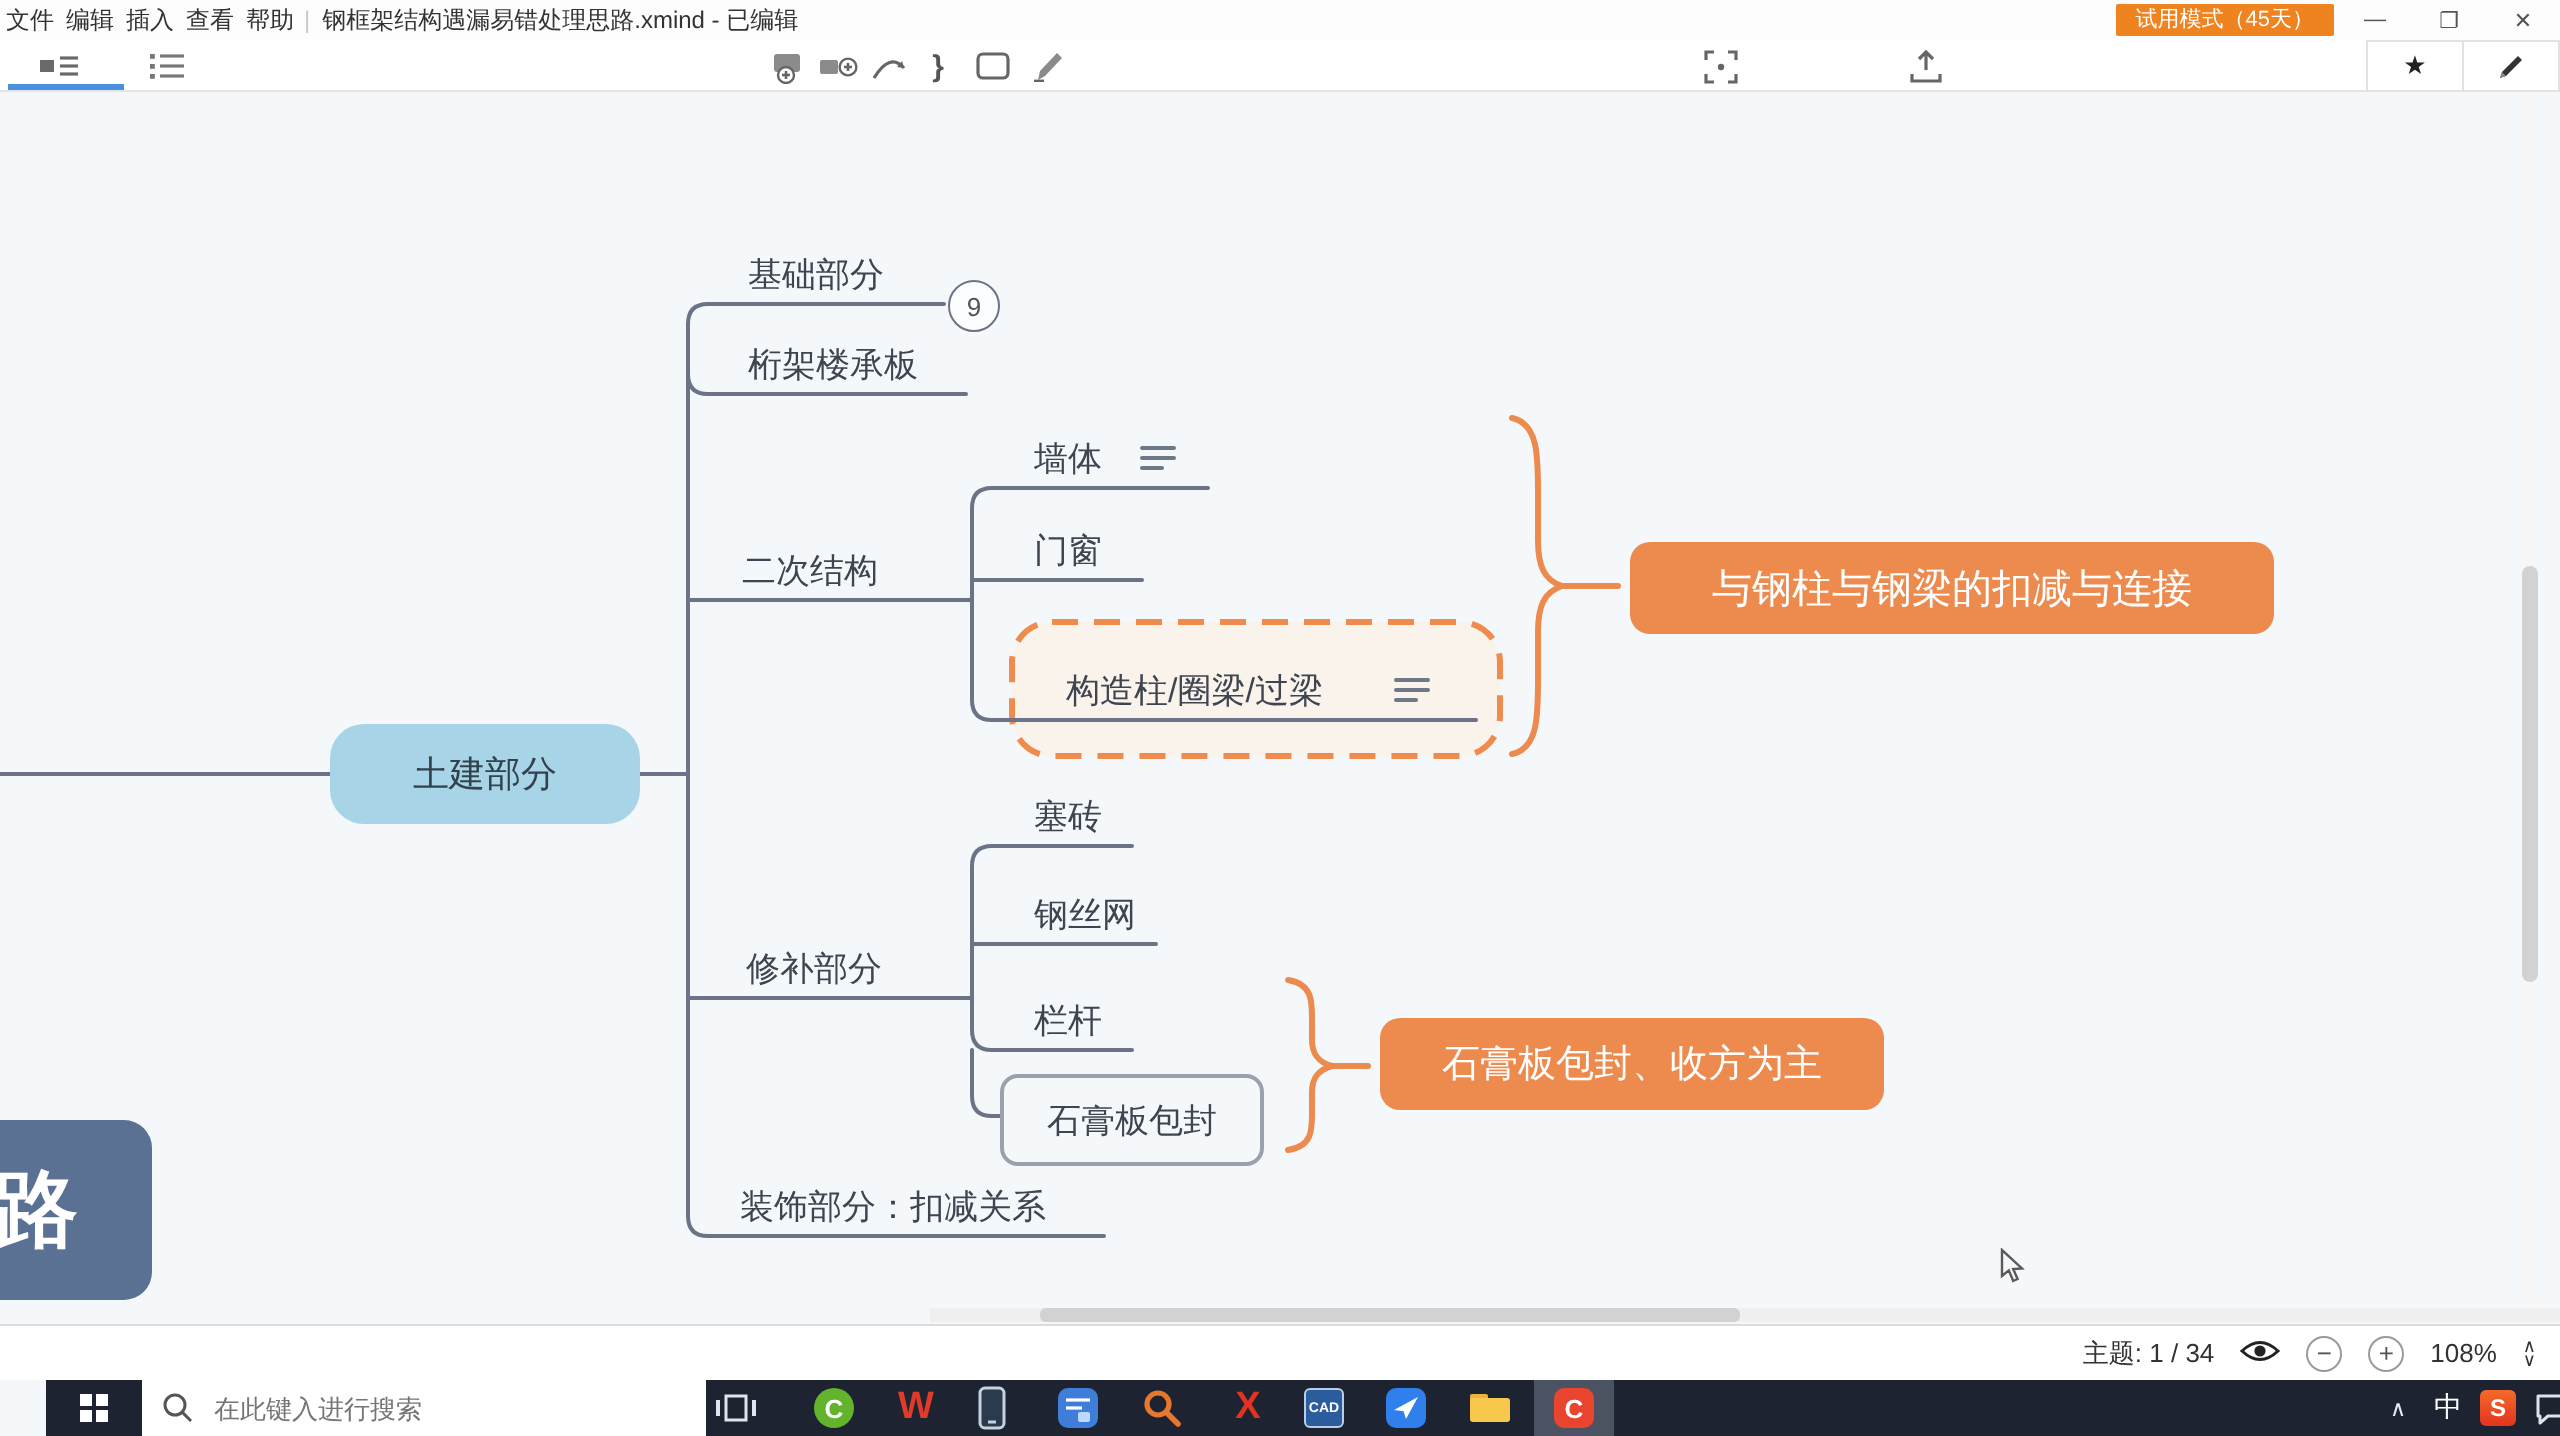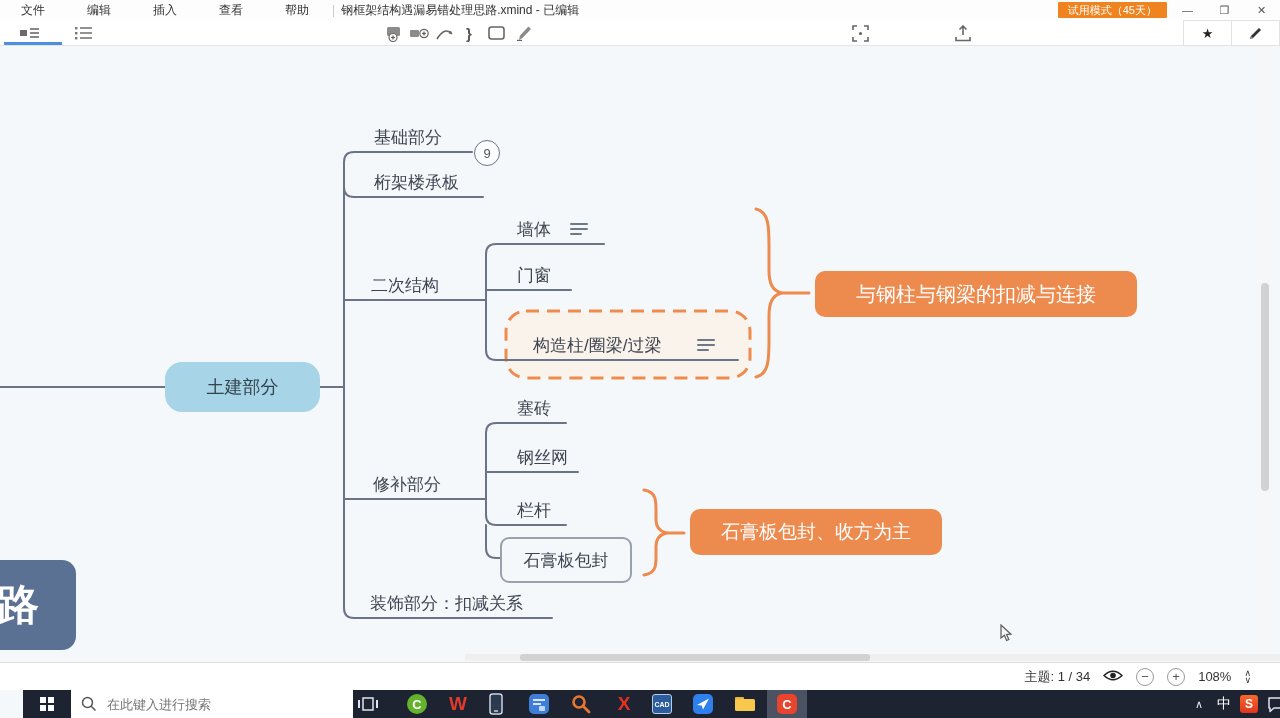--- a/index.html
+++ b/index.html
@@ -5,21 +5,21 @@
   html,body{margin:0;padding:0;}
   body{
     width:1280px;height:718px;position:relative;overflow:hidden;
     font-family:"Liberation Sans","DejaVu Sans",sans-serif;
     background:#f4f8fb;
   }
   .abs{position:absolute;}
   
   .titlebar{left:0;top:0;width:1280px;height:20px;background:#fdfdfd;z-index:10;
     display:flex;align-items:center;font-size:12px;color:#333;}
-  .menu-item{padding:0 21px;height:20px;line-height:20px;cursor:default;}
+  .menu-item{padding:0 3px;height:20px;line-height:20px;cursor:default;}
   .menu-sep{color:#c9c9c9;padding:0 2px;}
   .doc-title{padding-left:4px;color:#333;}
   .trial-badge{position:absolute;right:113px;top:2px;height:16px;line-height:16px;
     background:#ef8320;color:#fff;font-size:11px;padding:0 10px;border-radius:1px;}
   .win-controls{position:absolute;right:0;top:0;display:flex;height:20px;}
   .win-btn{width:37px;height:20px;display:flex;align-items:center;justify-content:center;
     font-size:11px;color:#555;}
   
   .toolbar{left:0;top:20px;width:1280px;height:25px;background:#fff;z-index:10;
     border-bottom:1px solid #e4e4e4;}
@@ -51,21 +51,21 @@
     font-size:13px;color:#555;z-index:2;}
   .notes-icon{position:absolute;z-index:2;}
   
   .hscroll-track{left:465px;top:654px;width:815px;height:7px;background:#efefef;z-index:3;}
   .hscroll-thumb{left:520px;top:654px;width:350px;height:7px;background:#d2d2d2;border-radius:3px;z-index:4;}
   .vscroll-track{left:1261px;top:45px;width:8px;height:609px;background:#f7f7f7;z-index:3;}
   .vscroll-thumb{left:1261px;top:283px;width:8px;height:208px;background:#d2d2d2;border-radius:4px;z-index:4;}
   .cursor{left:1000px;top:624px;z-index:6;}
   
   .statusbar{left:0;top:662px;width:1280px;height:28px;background:#fff;border-top:1px solid #dcdcdc;
-    z-index:10;display:flex;align-items:center;justify-content:flex-end;gap:13px;padding-right:29px;box-sizing:border-box;
+    z-index:10;display:flex;align-items:center;justify-content:flex-end;gap:13px;padding-right:12px;box-sizing:border-box;
     font-size:13px;color:#333;}
   .zoom-btn{width:18px;height:18px;border:1.2px solid #9a9a9a;border-radius:50%;display:flex;
     align-items:center;justify-content:center;font-size:13px;color:#555;line-height:1;box-sizing:border-box;}
   .chevrons{display:flex;flex-direction:column;line-height:7px;font-size:9px;color:#333;}
   
   .taskbar{left:0;top:690px;width:1280px;height:28px;background:#1d2331;z-index:10;margin-left:23px;}
   .start-btn{position:absolute;left:0;top:0;width:48px;height:28px;display:flex;align-items:center;justify-content:center;}
   .winlogo{display:grid;grid-template-columns:6px 6px;grid-template-rows:6px 6px;gap:1.5px;}
   .winlogo span{background:#fff;}
   .search-box{position:absolute;left:48px;top:0;width:282px;height:28px;background:#fff;display:flex;align-items:center;}

